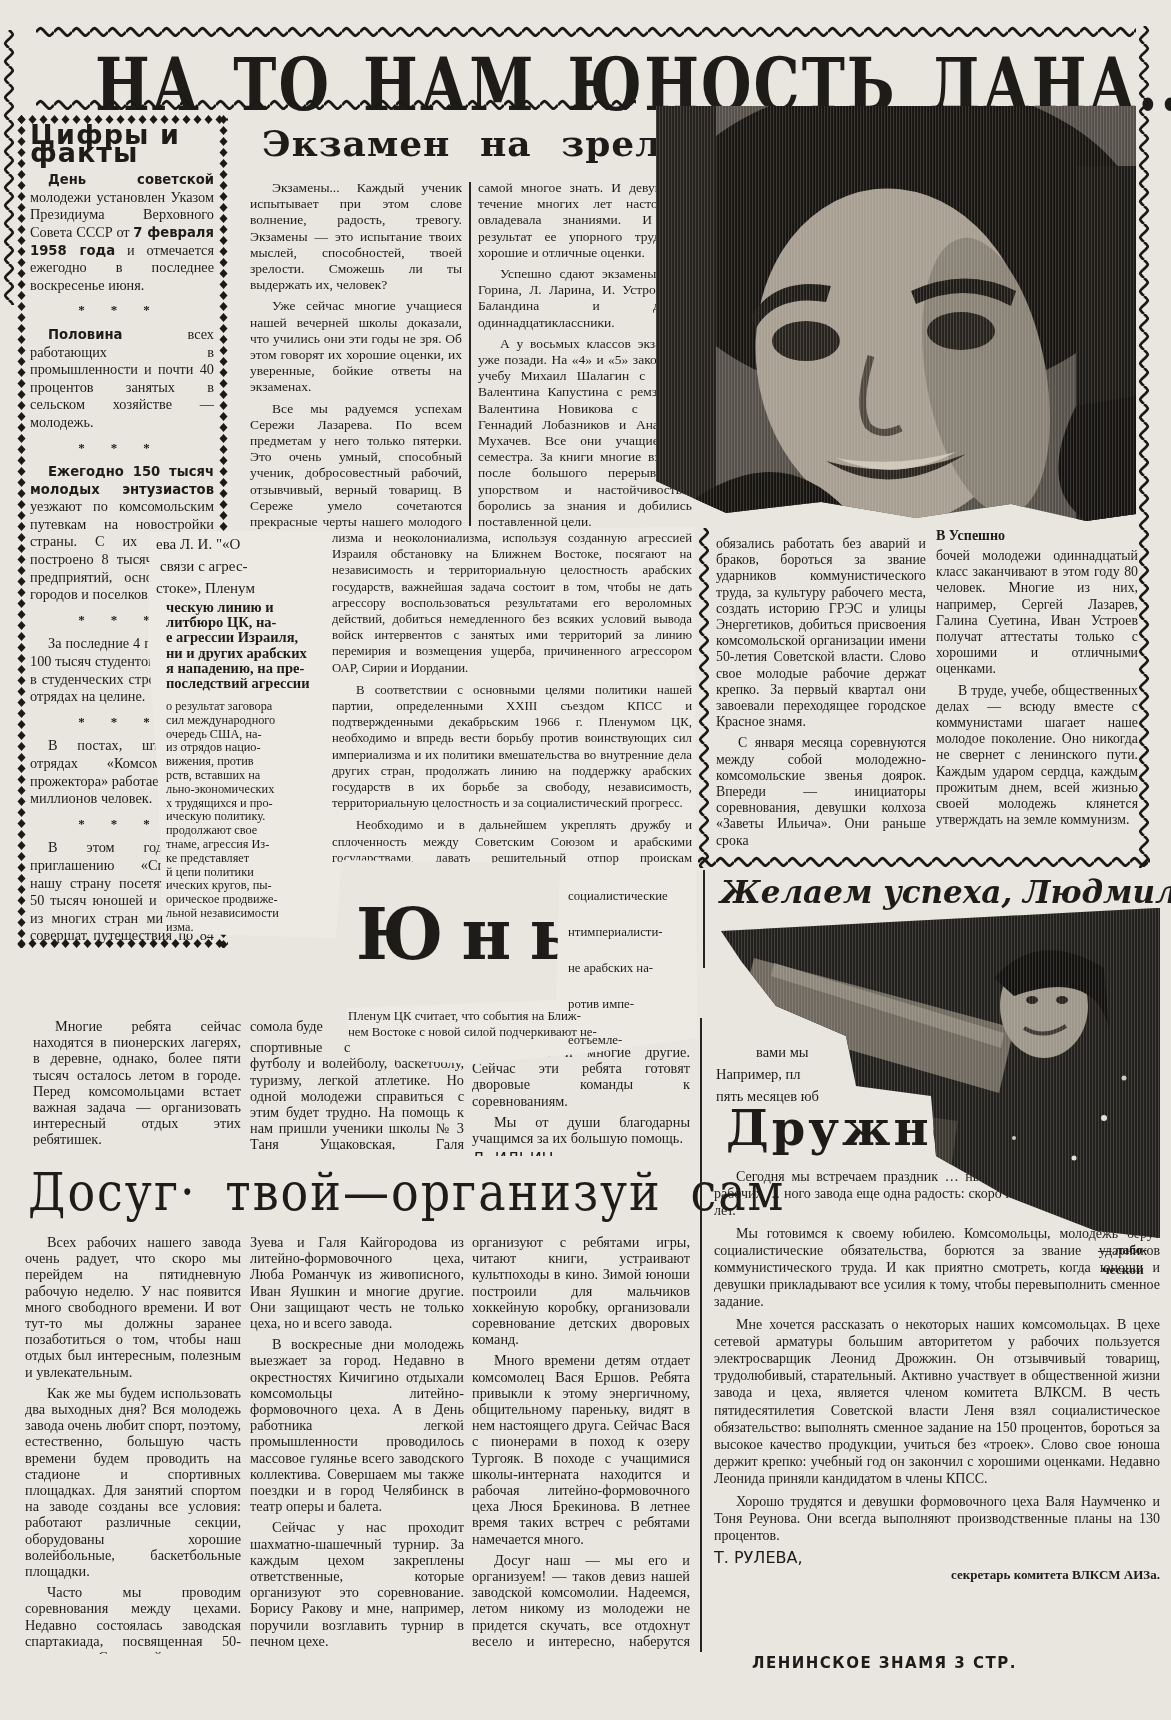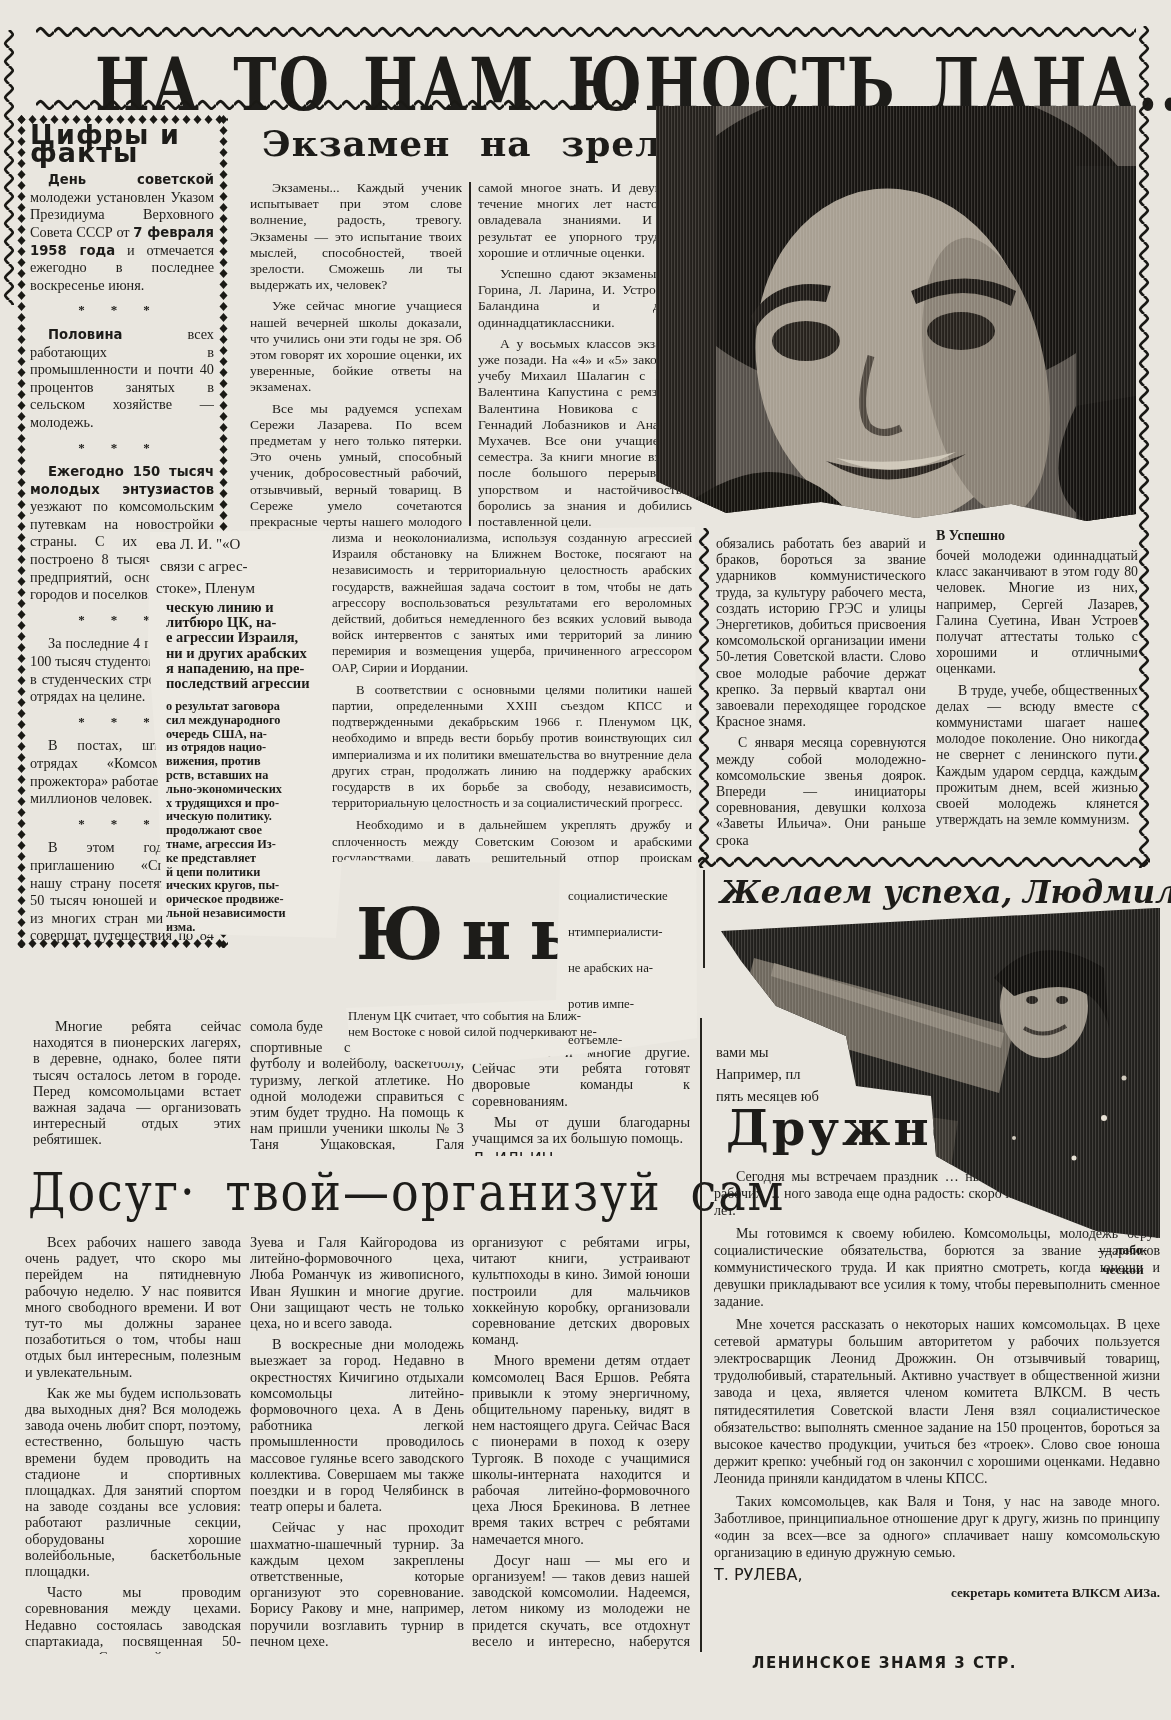--- a/index.html
+++ b/index.html
@@ -25,21 +25,21 @@
   .hl-exam{font-family:"DejaVu Serif",serif;font-weight:bold;font-size:36px;word-spacing:16px;letter-spacing:1px;white-space:nowrap;}
   .hl-lyud{font-family:"DejaVu Serif",serif;font-weight:bold;font-style:italic;font-size:31px;white-space:nowrap;}
   .hl-yuny{font-family:"DejaVu Serif",serif;font-weight:bold;font-size:68px;letter-spacing:18px;transform:scaleY(1.05);transform-origin:top left;}
   .hl-dosug{font-family:"DejaVu Serif",serif;font-size:46px;letter-spacing:2px;word-spacing:12px;transform:scaleY(1.12);transform-origin:top left;white-space:nowrap;}
   .hl-druz{font-family:"DejaVu Serif",serif;font-weight:bold;font-size:48px;letter-spacing:3px;}
   
   #overlay{background:#edeae3;
     clip-path:polygon(2px 10px,547px 5px,549px 516px,449px 530px,330px 542px,204px 536px,198px 486px,408px 478px,412px 342px,194px 338px,188px 416px,15px 411px,10px 264px,0px 118px);}
   #overlay .frag{font-size:15px;line-height:21px;white-space:nowrap;}
   #overlay .boldfrag{font-weight:bold;font-size:14.5px;line-height:15.2px;white-space:nowrap;}
-  #overlay .cutl div{font-size:12.3px;line-height:13.8px;white-space:nowrap;font-weight:bold;}
+  #overlay .cutl div{font-size:12.3px;line-height:13.8px;white-space:nowrap;}
   #overlay .main{font-size:12.8px;line-height:16.2px;text-align:justify;}
   #overlay .main p{margin:0 0 6px 0;text-indent:24px;}
   #overlay .main p.noind{text-indent:0;}
   #overlay .rstrip div{font-size:12.8px;line-height:16px;white-space:nowrap;margin-top:20px;}
   .sig{font-weight:normal;font-family:"DejaVu Sans",sans-serif;font-size:16px;}
   .sig2{text-align:right;font-size:13px;font-weight:bold;}
   #footer{font-family:"DejaVu Sans",sans-serif;font-weight:bold;font-size:15px;letter-spacing:1.5px;white-space:nowrap;}
 </style>
 </head>
 <body>
@@ -217,31 +217,31 @@
     <ellipse cx="318" cy="92" rx="6" ry="4" fill="#24211d"></ellipse>
     <ellipse cx="348" cy="92" rx="6" ry="4" fill="#24211d"></ellipse>
     <path d="M310 120 Q330 132 352 118" stroke="#3c3731" stroke-width="4" fill="none"></path>
     <circle cx="390" cy="210" r="3" fill="#e8e2d5"></circle>
     <circle cx="360" cy="250" r="2.5" fill="#e8e2d5"></circle>
     <circle cx="410" cy="170" r="2.5" fill="#cfc9bc"></circle>
     <circle cx="300" cy="230" r="2" fill="#cfc9bc"></circle>
     <rect width="446" height="336" fill="url(#screen)"></rect>
   </svg>
 
-  <div class="abs" style="left:716px;top:1044px;font-size:14.5px;z-index:2">вами мы</div>
+  <div class="abs" style="left:756px;top:1044px;font-size:14.5px;z-index:2">вами мы</div>
   <div class="abs" style="left:716px;top:1066px;font-size:14.5px;z-index:2">Например, пл</div>
   <div class="abs" style="left:716px;top:1088px;font-size:14.5px;z-index:2">пять месяцев юб</div>
   <div class="abs hl-druz" style="left:726px;top:1100px;z-index:2">Дружно</div>
   <div class="abs" style="left:1098px;top:1242px;font-size:13.5px;font-weight:bold;z-index:1">— лабо-</div>
   <div class="abs" style="left:1102px;top:1262px;font-size:13.5px;font-weight:bold;z-index:1">ческой</div>
   <div class="abs bt" style="left:714px;top:1168px;width:446px;height:478px;font-size:14px;line-height:17.2px;z-index:1">
     <p>Сегодня мы встречаем праздник … ный — юбилейный. Но есть у рабочих … ного завода еще одна радость: скоро нашему … исполнится 10 лет.</p>
     <p>Мы готовимся к своему юбилею. Комсомольцы, молодежь берут социалистические обязательства, борются за звание ударников коммунистического труда. И как приятно смотреть, когда юноши и девушки прикладывают все усилия к тому, чтобы перевыполнить сменное задание.</p>
     <p>Мне хочется рассказать о некоторых наших комсомольцах. В цехе сетевой арматуры большим авторитетом у рабочих пользуется электросварщик Леонид Дрожжин. Он отзывчивый товарищ, трудолюбивый, старательный. Активно участвует в общественной жизни завода и цеха, является членом комитета ВЛКСМ. В честь пятидесятилетия Советской власти Леня взял социалистическое обязательство: выполнять сменное задание на 150 процентов, бороться за высокое качество продукции, учиться без «троек». Слово свое юноша держит крепко: учебный год он закончил с хорошими оценками. Недавно Леонида приняли кандидатом в члены КПСС.</p>
-    <p>Таких комсомольцев, как Валя и Тоня, у нас на заводе много. Заботливое, принципиальное отношение друг к другу, жизнь по принципу «один за всех—все за одного» сплачивает нашу комсомольскую организацию в единую дружную семью.</p>
+    <p>Хорошо трудятся и девушки формовочного цеха Валя Наумченко и Тоня Реунова. Они всегда выполняют производственные планы на 130 процентов.</p>
     <div class="sig">Т. РУЛЕВА,</div>
     <div class="sig2">секретарь комитета ВЛКСМ АИЗа.</div>
   </div>
 
   <div class="abs hl-yuny" style="left:356px;top:892px">Юны</div>
   <div class="abs bt" style="left:33px;top:1018px;width:208px;height:128px;font-size:14.3px">
     <p>Многие ребята сейчас находятся в пионерских лагерях, в деревне, однако, более пяти тысяч осталось летом в городе. Перед комсомольцами встает важная задача — организовать интересный отдых этих ребятишек.</p>
 
   </div>
   <div class="abs bt" style="left:250px;top:1018px;width:214px;height:132px;font-size:14.3px">

